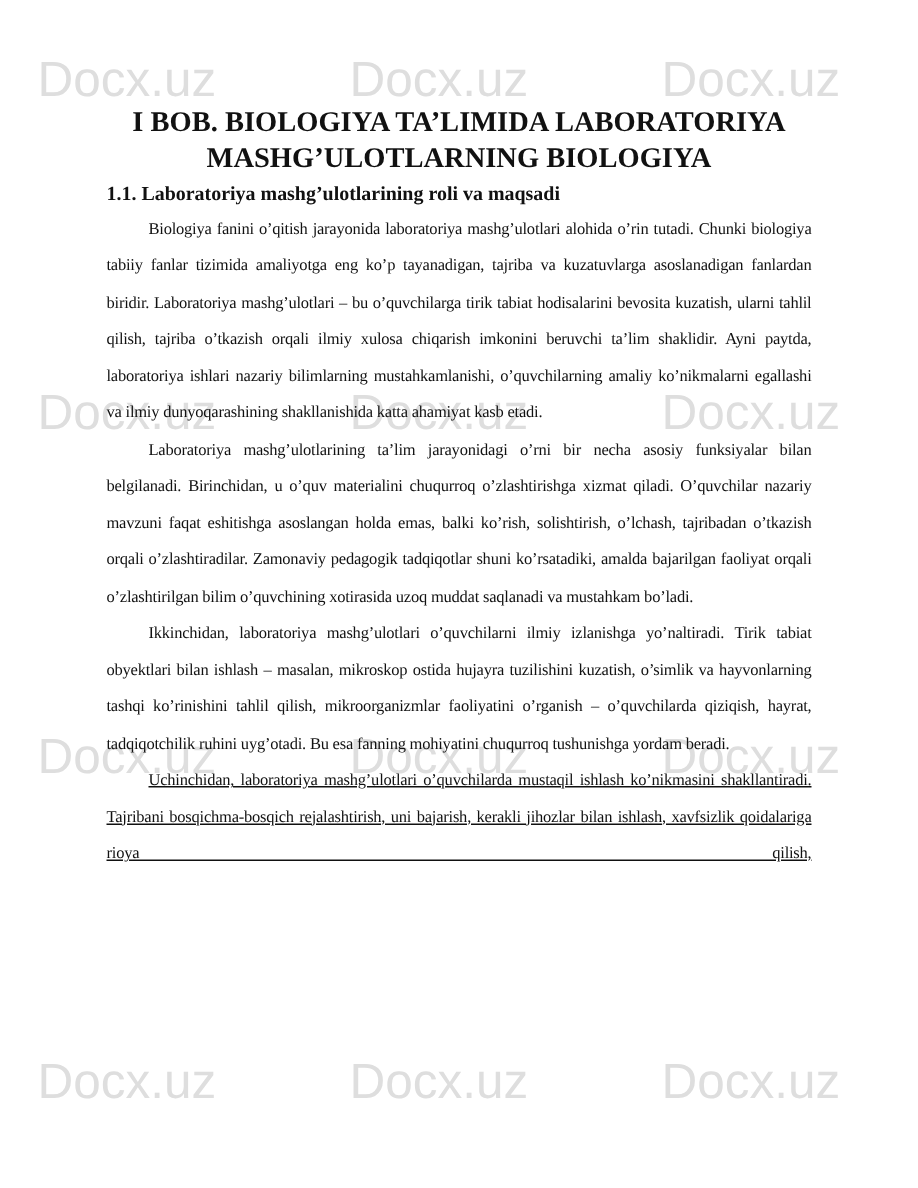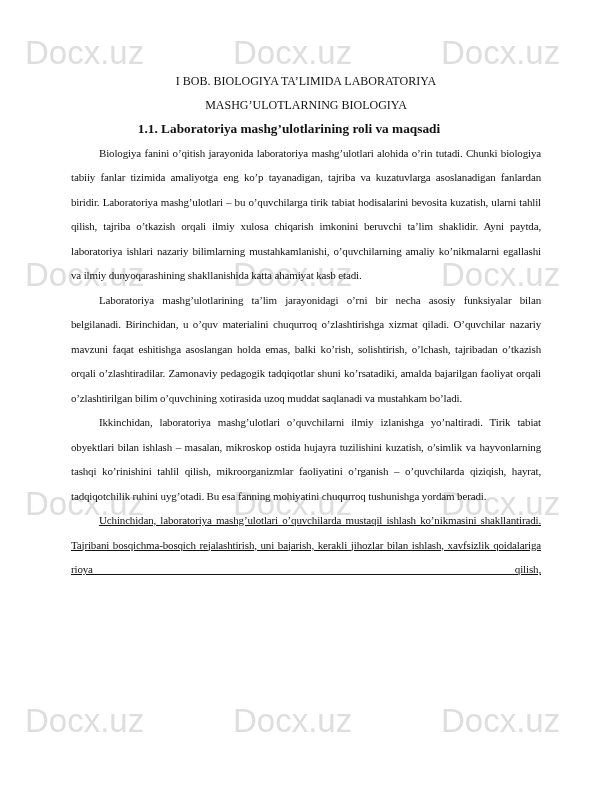--- a/index.html
+++ b/index.html
@@ -40,30 +40,29 @@
       white-space: nowrap;
     }
     .content {
       position: absolute;
       left: 71px;
       top: 70px;
       width: 470px;
       z-index: 1;
     }
     .heading {
-      font-weight: normal;
-      font-size: 12px;
+      font-weight: bold;
+      font-size: 19px;
       text-align: center;
       line-height: 23.5px;
       margin: 0;
     }
     .subheading {
       font-weight: bold;
       font-size: 13.3px;
-      text-align: center;
       line-height: 23.5px;
       margin: 0;
       padding-right: 34px;
     }
     .para {
       font-size: 11px;
       line-height: 24.5px;
       text-align: justify;
       text-indent: 28px;
       margin: 0;

